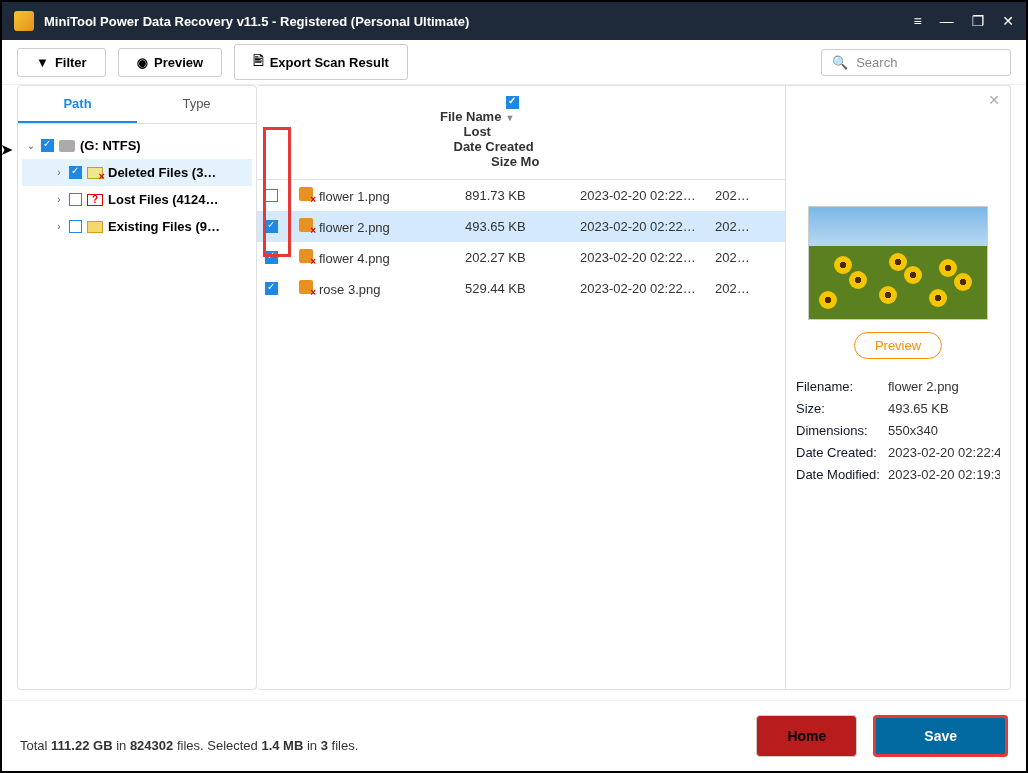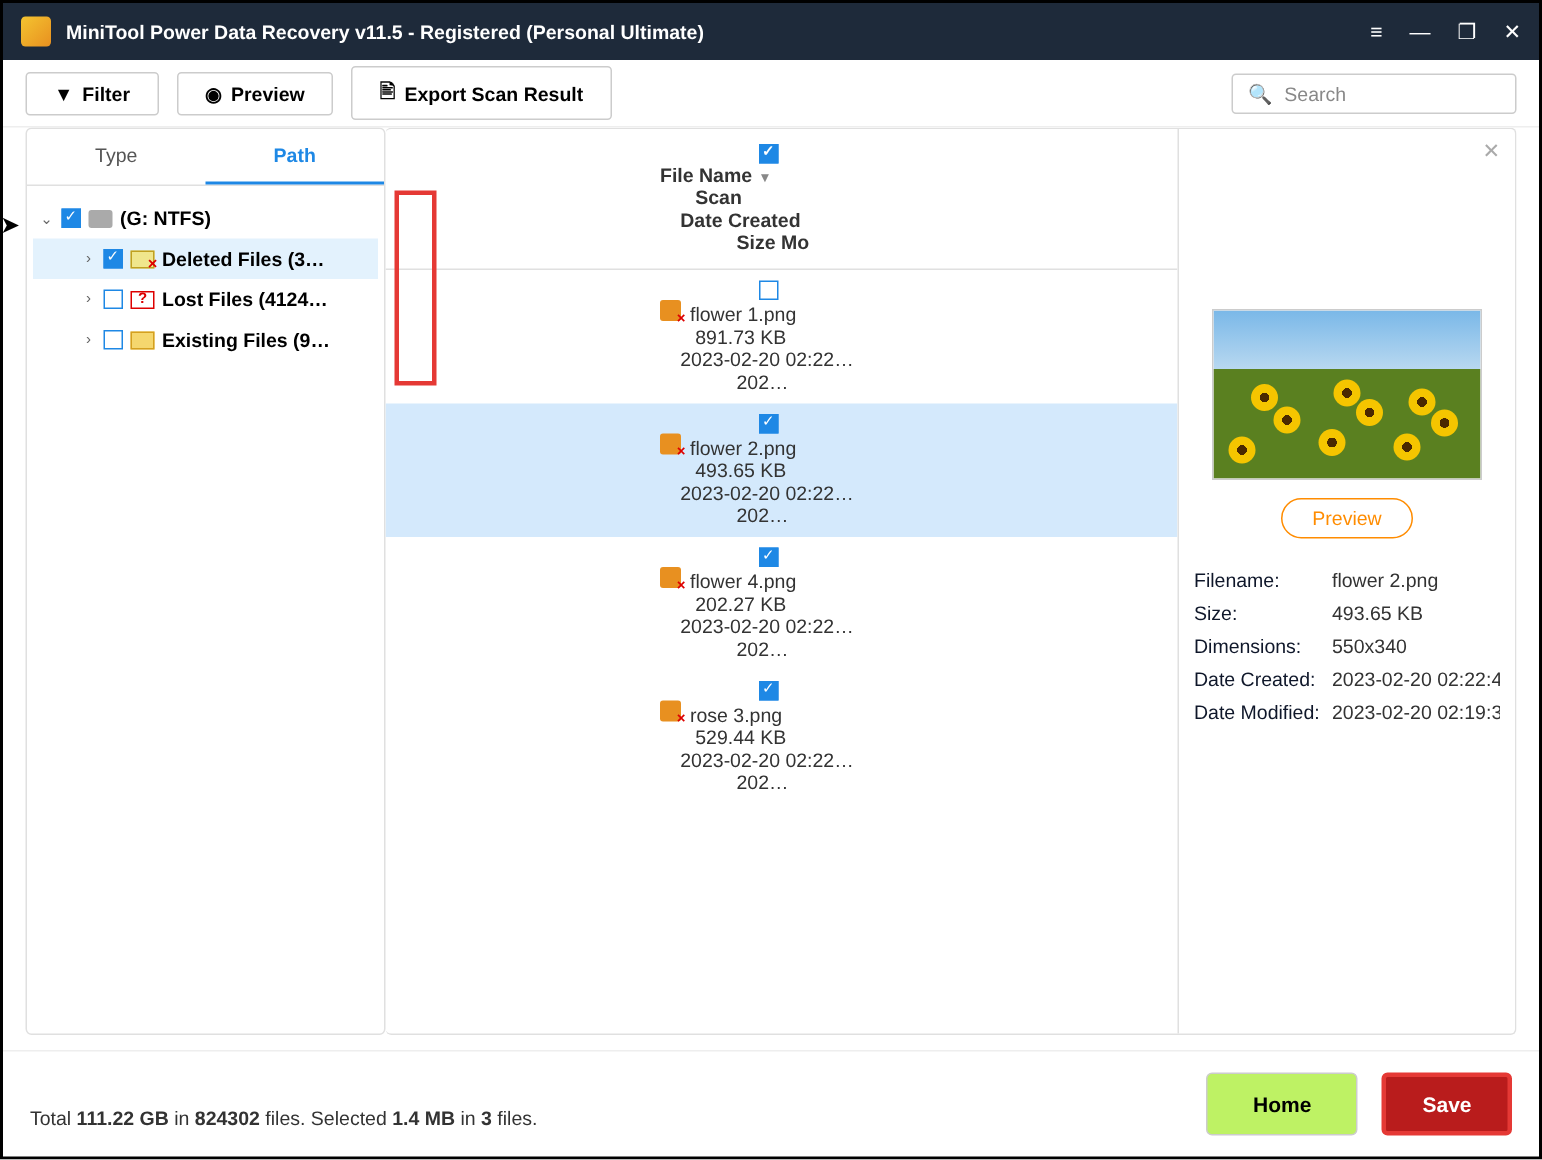--- a/index.html
+++ b/index.html
@@ -38,41 +38,41 @@
 .bold { font-weight: bold; }
 .center { flex:1; border: 1px solid #e0e0e0; border-radius: 4px; border-left:none; display:flex; }
 .filelist { flex:1; overflow:hidden; }
 .fheader { display:flex; padding: 10px 8px; border-bottom: 1px solid #e0e0e0; font-size: 13px; font-weight: bold; color:#333; align-items:center;flex-direction:column;}
 .col-check { width: 30px; display:flex; align-items:center;}
 .col-name { width: 170px; padding-left:4px;}
 .col-size { width: 115px; }
 .col-created { width: 135px; }
 .col-mod { width: 60px; overflow:hidden;}
 .sort-arrow { font-size:9px; color:#888; margin-left:4px;}
-.frow { display:flex; padding: 7px 8px; font-size: 13px; color:#333; align-items:center; cursor:pointer;flex-direction:column;}
+.frow { display:flex; padding: 7px 8px; font-size: 13px; color:#333; align-items:center; cursor:pointer;}
 .frow.selected { background: #d4e9fc; }
 .file-icon { width:14px; height:14px; background:#e89020; border-radius:2px; margin-right:6px; display:inline-block; position:relative;}
 .file-icon.deleted::after { content:"×"; color:#d00; position:absolute; bottom:-4px; right:-3px; font-size:10px; font-weight:bold;}
 .red-highlight { position:absolute; border:3px solid #e53935; pointer-events:none; }
 .detail-panel { width: 225px; border-left:1px solid #e0e0e0; padding: 10px; font-size:13px; position:relative;}
 .close-x { position:absolute; top:6px; right:10px; color:#aaa; cursor:pointer; font-size:14px;}
 .preview-img { width: 180px; height: 114px; margin: 110px auto 12px auto; display:block; position:relative; overflow:hidden; border:1px solid #ccc;}
 .sky { position:absolute; top:0; left:0; right:0; height:35%; background: linear-gradient(#7ab8e8, #b8d8f0);}
 .field { position:absolute; bottom:0; left:0; right:0; height:65%; background:#5a8020;}
 .sunflower { position:absolute; width:18px; height:18px; background: radial-gradient(circle, #4a2800 25%, #f5c500 26%); border-radius:50%;}
 .preview-btn { display:block; margin: 0 auto 20px auto; border:1px solid #ff8c00; color:#ff8c00; background:#fff; border-radius:14px; padding:5px 20px; font-size:13px; cursor:pointer;}
 .detail-row { display:flex; margin-bottom:7px; font-size:13px;}
 .detail-label { width:92px; color:#0f172a;}
 .detail-value { flex:1; color:#333; white-space:nowrap; overflow:hidden;}
 .footer { padding: 14px 18px; border-top:1px solid #eee; display:flex; align-items:flex-end;}
 .footer-text { font-size:13px; color:#333; line-height:1.6;}
 .help-link { color:#1e88e5; text-decoration:underline; font-size:13px; cursor:pointer;}
 .footer-btns { margin-left:auto; display:flex; gap:16px;}
-.home-btn { border:1px solid #ccc; border-radius:4px; padding: 12px 30px; font-size:14px; font-weight:bold; cursor:pointer; background:#bef264;}
-.save-btn { border:3px solid #e53935; border-radius:4px; padding: 10px 24px; font-size:14px; font-weight:bold; cursor:pointer; background:#b91c1c; color:#fff;}
+.home-btn { border:1px solid #ccc; border-radius:4px; padding: 12px 30px; font-size:14px; font-weight:bold; cursor:pointer; background:#b91c1c;}
+.save-btn { border:3px solid #e53935; border-radius:4px; padding: 10px 48px; font-size:14px; font-weight:bold; cursor:pointer; background:#0369a1; color:#fff;}
 .cursor { position:absolute; top:140px; left:0px; font-size:16px; pointer-events:none; color:#000;}
 </style>
 </head>
 <body>
 
 <div class="window">
   <div class="titlebar">
     <div class="titlebar-icon"></div>
     <div class="titlebar-title">MiniTool Power Data Recovery v11.5 - Registered (Personal Ultimate)</div>
     <div class="win-btns">
@@ -99,22 +99,22 @@
     <div class="spacer"></div>
     <div class="searchbox">
         <span>🔍</span>
         <span>Search</span>
       </div>
   </div>
 
   <div class="main">
     <div class="sidebar">
       <div class="tabs">
+        <div class="tab active">Path</div>
         <div class="tab">Type</div>
-        <div class="tab active">Path</div>
       </div>
       <div class="tree">
         <div class="tree-item level0">
           <span class="expand">⌄</span>
           <span class="chk checked"></span>
           <span class="folder-icon fi-drive"></span>
           <span class="bold">(G: NTFS)</span>
         </div>
         <div class="tree-item level1 selected">
           <span class="expand">›</span>
@@ -137,21 +137,21 @@
       </div>
     </div>
 
     <div class="center">
       <div class="filelist" style="position:relative;">
         <div class="fheader">
           <div class="col-check">
               <span class="chk checked"></span>
             </div>
           <div class="col-name"><span>File Name</span><span class="sort-arrow">▼</span></div>
-          <div class="col-size">Scan</div>
+          <div class="col-size">Lost</div>
           <div class="col-created">Date Created</div>
           <div class="col-mod">Size Mo</div>
         </div>
         <div id="file-rows">
             <div class="frow">
               <div class="col-check">
                 <span class="chk unchecked"></span>
               </div>
               <div class="col-name"><span class="file-icon deleted"></span><span>flower 1.png</span></div>
               <div class="col-size">891.73 KB</div>

